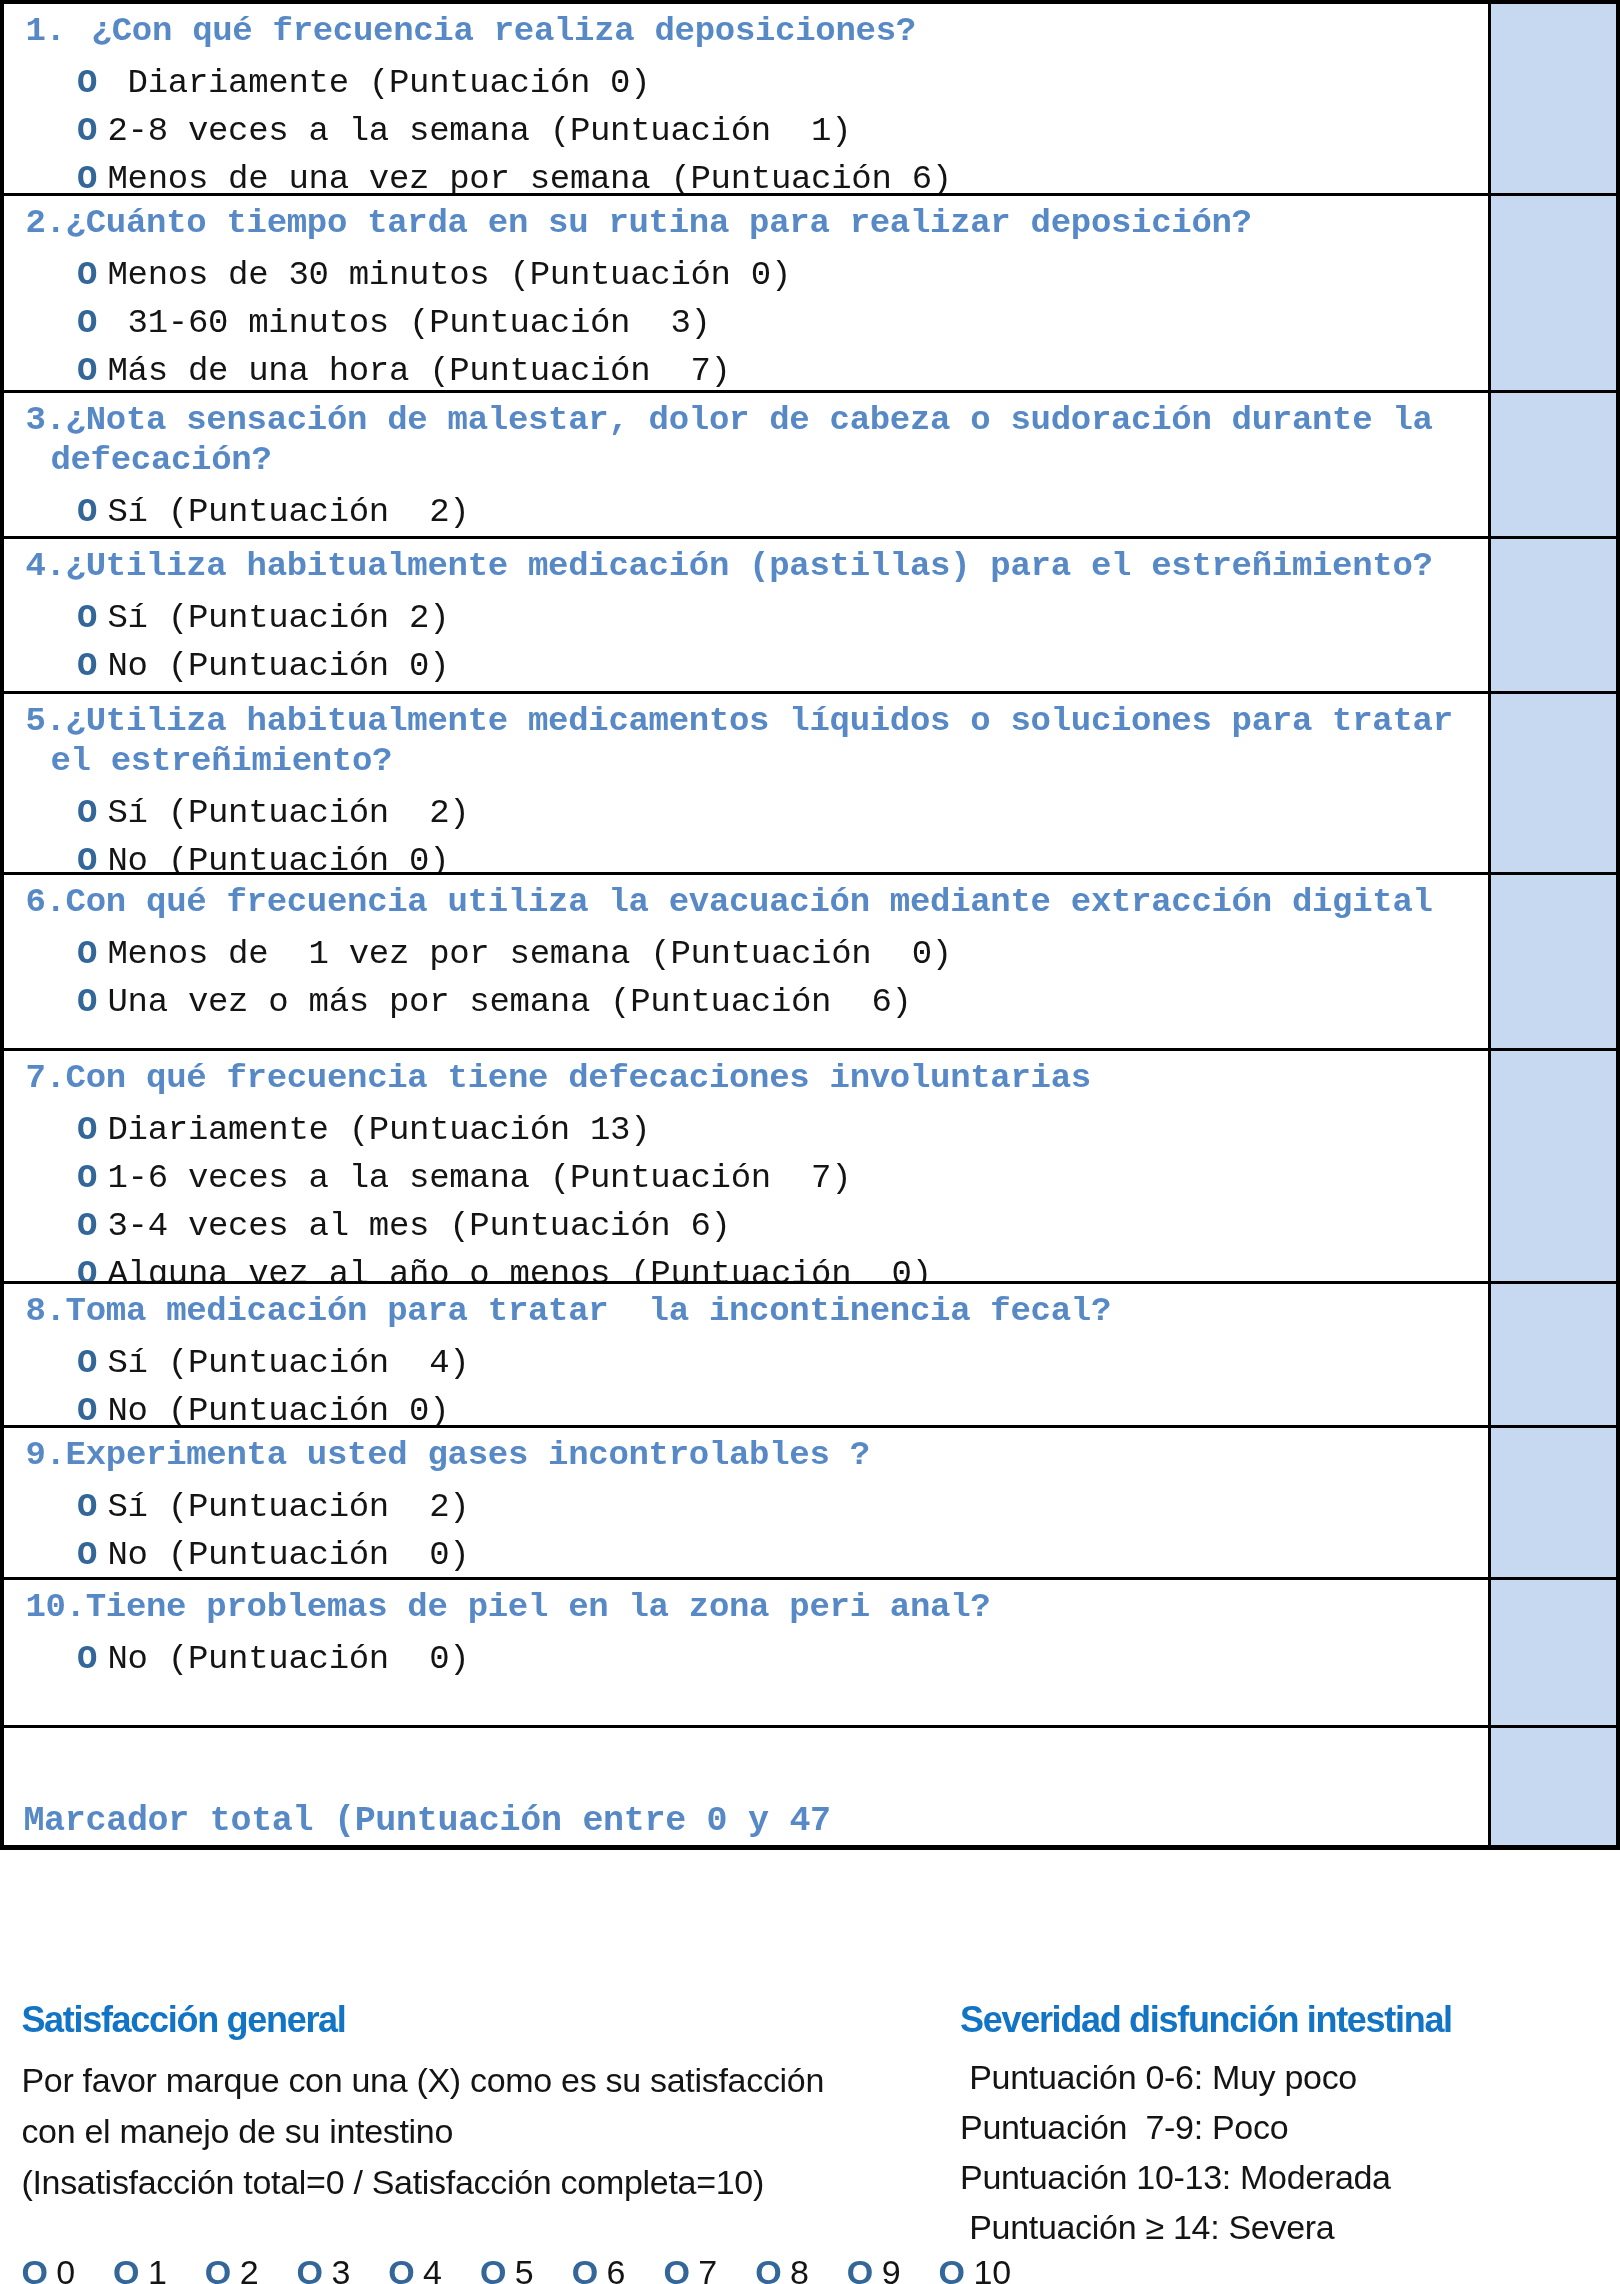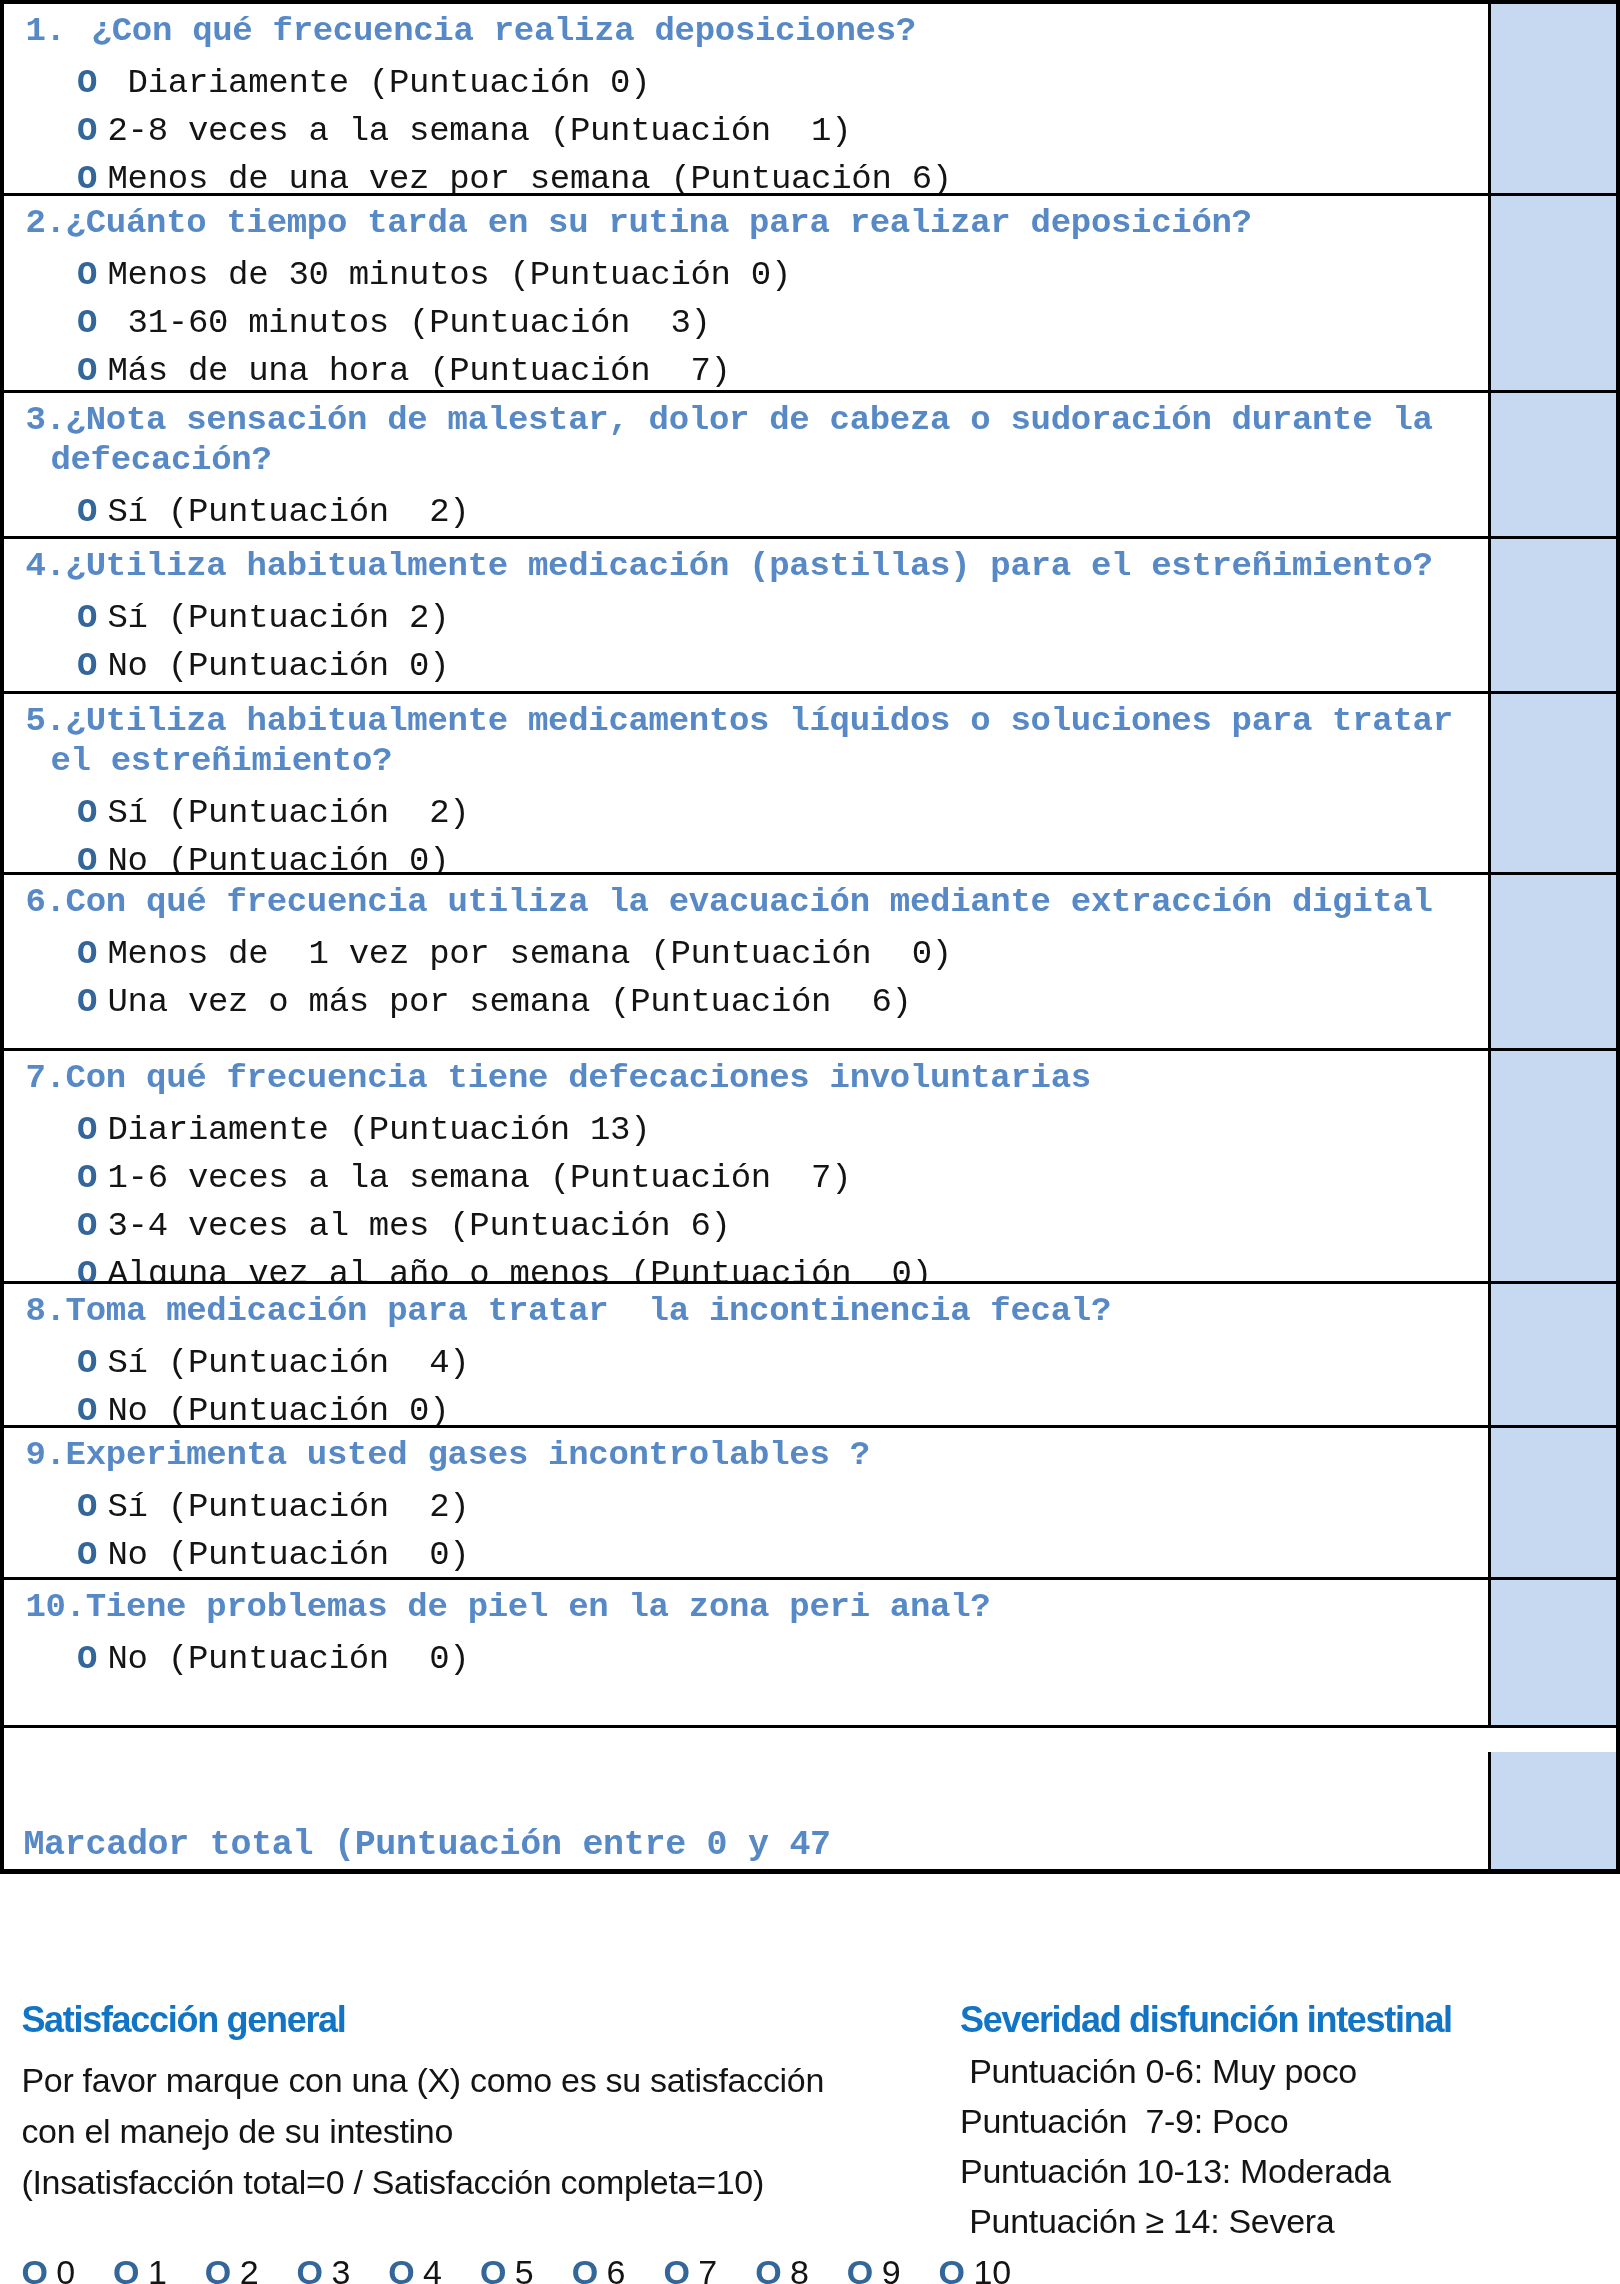--- a/index.html
+++ b/index.html
@@ -24,21 +24,21 @@
   .q-row:nth-of-type(1){height:192px}
   .q-row:nth-of-type(2){height:197px}
   .q-row:nth-of-type(3){height:146px}
   .q-row:nth-of-type(4){height:155px}
   .q-row:nth-of-type(5){height:181px}
   .q-row:nth-of-type(6){height:176px}
   .q-row:nth-of-type(7){height:233px}
   .q-row:nth-of-type(8){height:144px}
   .q-row:nth-of-type(9){height:152px}
   .q-row:nth-of-type(10){height:148px}
-  .q-row.total-row{height:117px;border-bottom:none;margin-top:24px;}
+  .q-row.total-row{height:117px;border-bottom:none;}
   .q-heading{
     margin-left:21.4px;padding-left:25px;text-indent:-25px;
     font-size:34px;line-height:40px;font-weight:bold;color:var(--c-heading);
     white-space:pre-wrap;letter-spacing:-0.3px;
   }
   .q-row:nth-of-type(1) .q-num{margin-right:26px;}
   .q-options{margin-left:73px;margin-top:8px;}
   .opt-line{font-size:34px;line-height:48px;white-space:pre-wrap;letter-spacing:-0.3px;}
   .radio{font-weight:bold;color:var(--c-radio);margin-right:10.4px;}
   .total-row .q-cell{display:flex;align-items:flex-end;padding:0 0 3.9px 0;}
@@ -47,21 +47,21 @@
     white-space:pre-wrap;letter-spacing:-0.3px;line-height:39px;
   }
   
   .footer-left{position:absolute;left:21.4px;top:1998px;width:920px;}
   .footer-right{position:absolute;left:960px;top:1998px;width:642px;}
   .section-title{
     font-size:36px;font-weight:bold;color:var(--c-title);letter-spacing:-1.3px;line-height:44px;
   }
   .instruction-lines{margin-top:13px;}
   .instruction-lines .f-line{font-size:34px;line-height:51px;white-space:pre-wrap;letter-spacing:-0.3px;}
-  .severity-lines{margin-top:4px;}
+  .severity-lines{margin-top:10px;}
   .severity-lines .f-line{font-size:34px;line-height:50px;white-space:pre-wrap;letter-spacing:-0.3px;}
   .scale-row{margin-top:45px;font-size:34px;white-space:nowrap;}
   .scale-item{display:inline-block;margin-right:28.5px;}
   .scale-o{font-weight:bold;color:var(--c-radio);margin-right:8.4px;}
   .scale-num{color:#141414;}
 </style>
 </head>
 <body>
 
 <div class="qtable">

